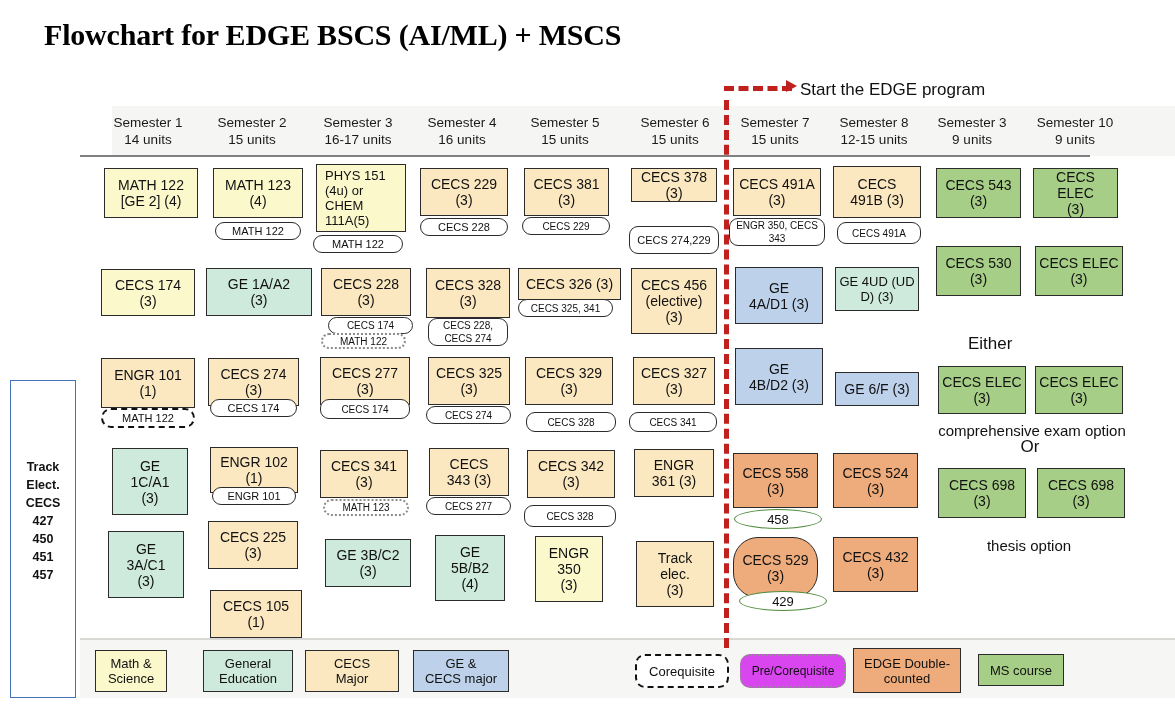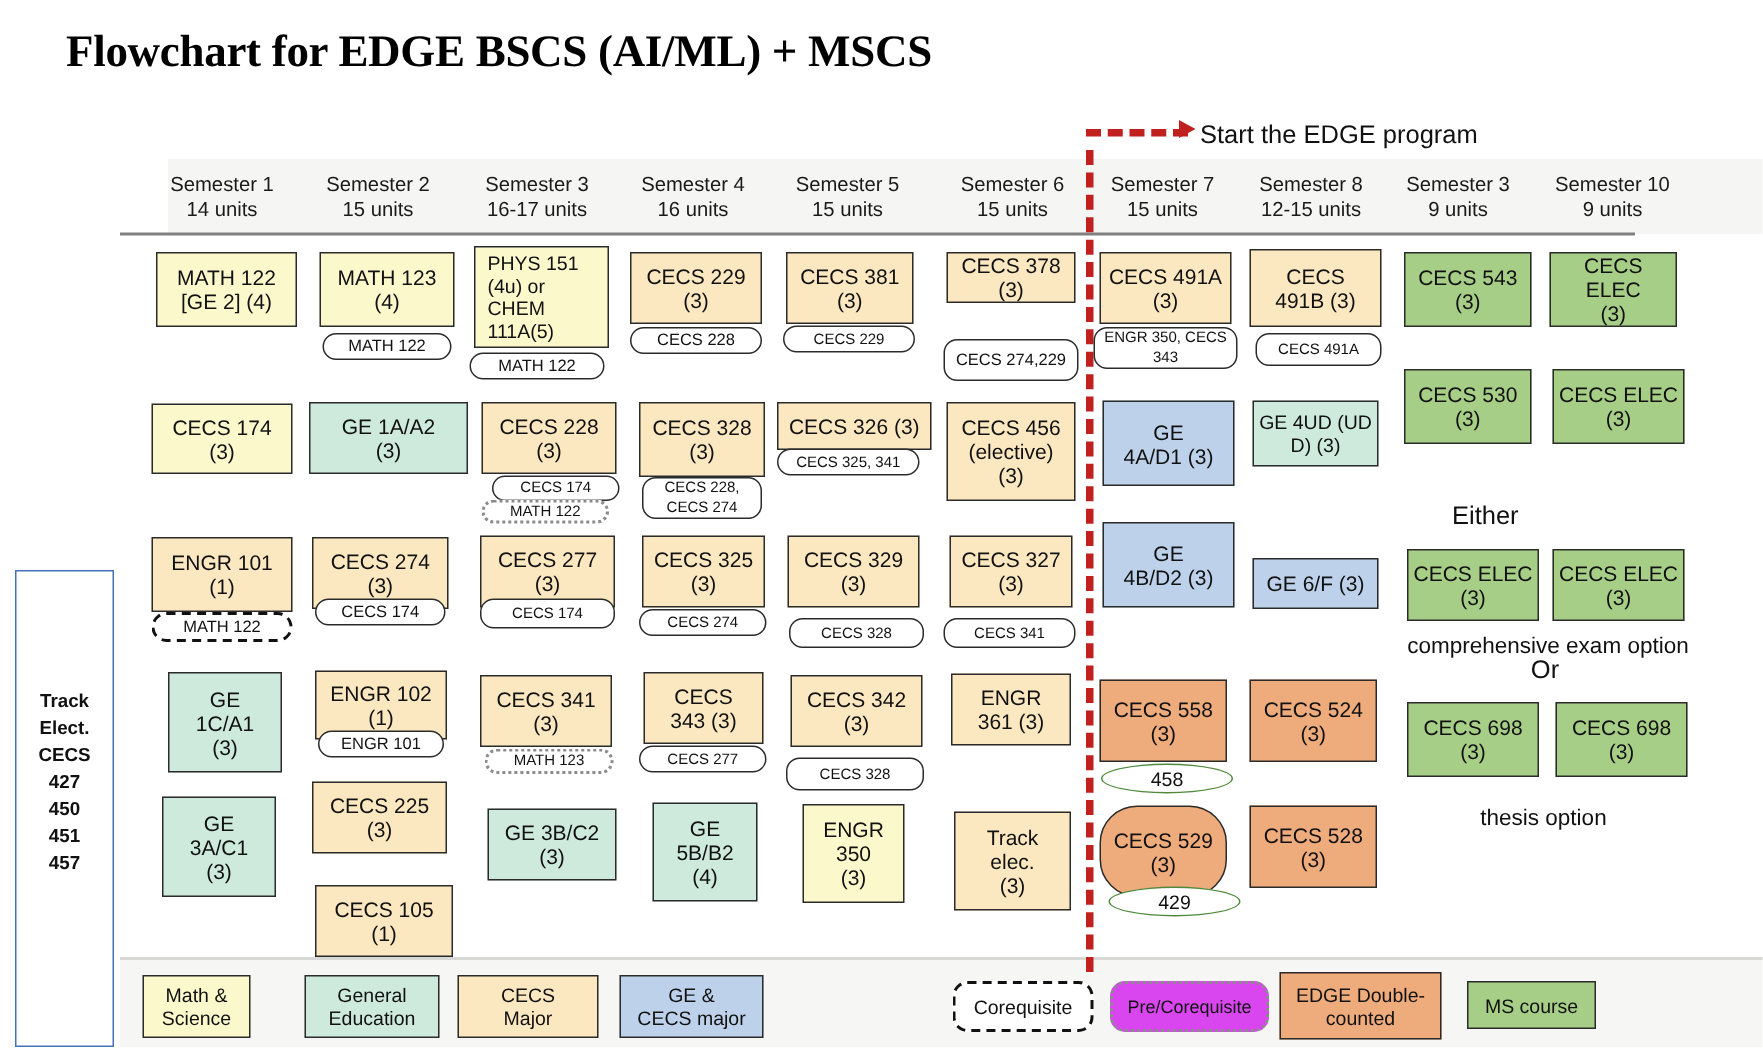--- a/index.html
+++ b/index.html
@@ -284,21 +284,21 @@
   <div class="ellipse" style="left:739px;top:591px;width:88px;height:20px;">429</div>
 
   <div class="box c-cecs" style="left: 833px; top: 166px; width: 88px; height: 52px; white-space: pre-line;">CECS
 491B (3)</div>
   <div class="tag tiny" style="left:837px;top:222px;width:84px;height:22px;">CECS 491A</div>
   <div class="box c-ge small" style="left: 835px; top: 267px; width: 84px; height: 44px; white-space: pre-line;">GE 4UD (UD
 D) (3)</div>
   <div class="box c-gecs" style="left:835px;top:372px;width:84px;height:34px;">GE 6/F (3)</div>
   <div class="box c-edge" style="left: 833px; top: 453px; width: 85px; height: 55px; white-space: pre-line;">CECS 524
 (3)</div>
-  <div class="box c-edge" style="left: 833px; top: 537px; width: 85px; height: 55px; white-space: pre-line;">CECS 528
+  <div class="box c-edge" style="left: 833px; top: 537px; width: 85px; height: 55px; white-space: pre-line;">CECS 432
 (3)</div>
 
   <div class="box c-ms" style="left: 936px; top: 168px; width: 85px; height: 50px; white-space: pre-line;">CECS 543
 (3)</div>
   <div class="box c-ms" style="left: 936px; top: 246px; width: 85px; height: 50px; white-space: pre-line;">CECS 530
 (3)</div>
   <div class="note big" style="left:968px;top:334px;width:120px;text-align:left;">Either</div>
   <div class="box c-ms" style="left: 938px; top: 366px; width: 88px; height: 48px; white-space: pre-line;">CECS ELEC
 (3)</div>
   <div class="note" style="left:936px;top:422px;width:192px;">comprehensive exam option</div>

